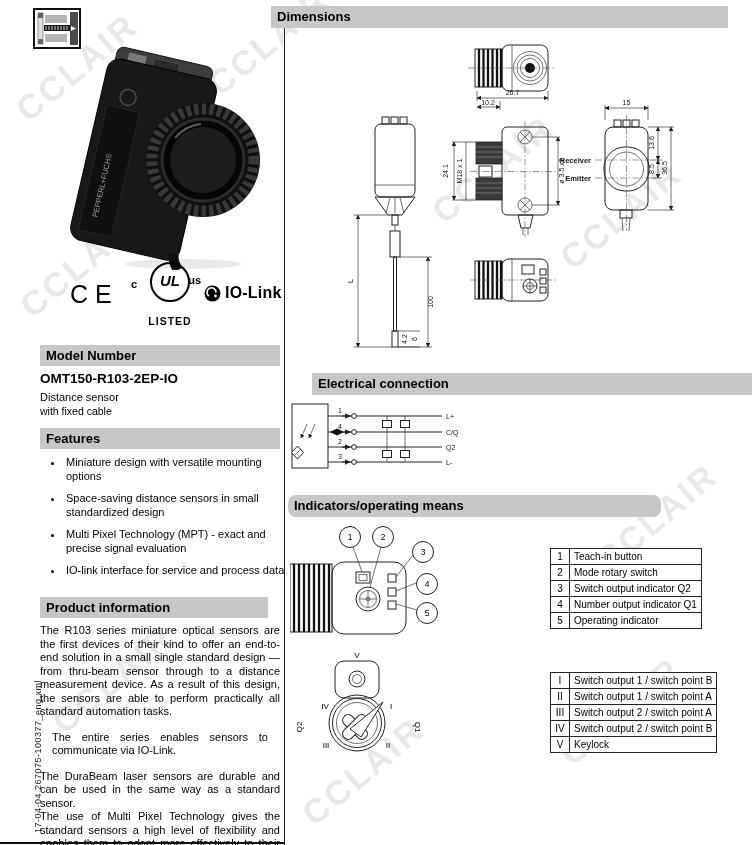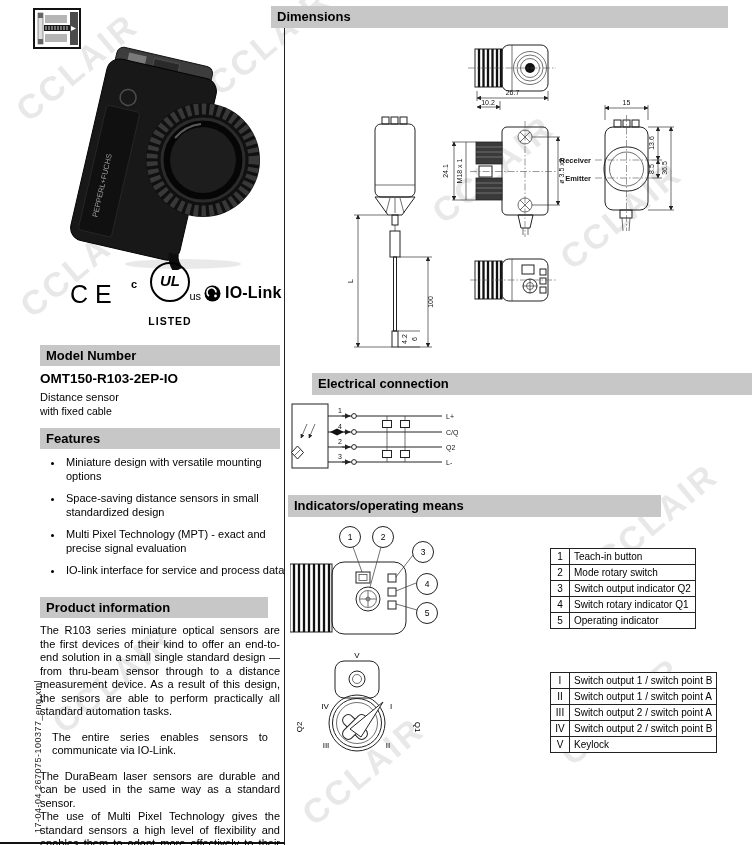--- a/index.html
+++ b/index.html
@@ -42,21 +42,21 @@
   .divider-v{position:absolute;left:284px;top:6px;width:1px;height:839px;background:#222;}
   .divider-b{position:absolute;left:0;top:842px;width:285px;height:2px;background:#111;}
   .ce{font-size:25px;letter-spacing:7px;font-weight:400;}
   .ul-wrap{position:absolute;left:138px;top:262px;width:64px;text-align:center;}
   .ul-circle{
     width:36px;height:36px;border:2.5px solid #000;border-radius:50%;
     margin:0 auto;font-weight:bold;font-style:italic;font-size:15px;line-height:34px;
   }
   .ul-listed{font-weight:bold;font-size:10.5px;letter-spacing:1px;margin-top:13px;}
   .ul-c{position:absolute;left:-7px;top:16px;font-weight:bold;font-size:11px;}
-  .ul-us{position:absolute;right:1px;top:28px;font-weight:normal;font-size:11px;}
+  .ul-us{position:absolute;right:1px;top:12px;font-weight:bold;font-size:11px;}
   .iolink{position:absolute;left:204px;top:284px;display:flex;align-items:center;gap:4px;}
   .iolink-text{font-weight:bold;font-size:16px;letter-spacing:0.2px;}
   text{font-family:"Liberation Sans", sans-serif;}
 </style>
 </head>
 <body>
 
 <span class="watermark" style="left:4px;top:48px;">CCLAIR</span>
 <span class="watermark" style="left:196px;top:22px;">CCLAIR</span>
 <span class="watermark" style="left:8px;top:244px;">CCLAIR</span>
@@ -322,21 +322,21 @@
   <rect x="110.5" y="20.5" width="9" height="7" class="lnw"></rect>
   <rect x="92.5" y="50.5" width="9" height="7" class="lnw"></rect>
   <rect x="110.5" y="50.5" width="9" height="7" class="lnw"></rect>
 
   <text x="156" y="18.5" class="dimtxt">L+</text>
   <text x="156" y="34.5" class="dimtxt">C/Q</text>
   <text x="156" y="49.5" class="dimtxt">Q2</text>
   <text x="156" y="64.5" class="dimtxt">L-</text>
 </svg>
 
-<div class="hdrbar" style="left:288px;top:495px;width:373px;height:22px;line-height:22px;">Indicators/operating means</div>
+<div class="hdrbar" style="left:288px;top:495px;width:373px;height:22px;line-height:22px;border-radius:8px;">Indicators/operating means</div>
 
 <svg class="abs" style="left:290px;top:520px;" width="235" height="126" viewBox="0 0 235 126">
   <rect x="0" y="44" width="42" height="68" class="lnw"></rect>
   <path class="stripe" d="M4,44V112 M9,44V112 M14,44V112 M19,44V112 M24,44V112 M29,44V112 M34,44V112 M39,44V112"></path>
   <rect x="42" y="42" width="74" height="72" rx="12" class="ln"></rect>
   <rect x="66" y="52" width="14" height="11" class="ln"></rect>
   <rect x="69" y="54.5" width="8" height="6" class="lnthin"></rect>
   <g>
     <circle cx="78" cy="79" r="12" class="ln"></circle>
     <circle cx="78" cy="79" r="8.5" class="lnthin"></circle>
@@ -397,21 +397,21 @@
   <tr>
         <td class="key">2</td>
         <td>Mode rotary switch</td>
       </tr>
   <tr>
         <td class="key">3</td>
         <td>Switch output indicator Q2</td>
       </tr>
   <tr>
         <td class="key">4</td>
-        <td>Switch rotary indicator Q1</td>
+        <td>Number output indicator Q1</td>
       </tr>
   <tr>
         <td class="key">5</td>
         <td>Operating indicator</td>
       </tr>
 </tbody>
   </table>
 
 <table class="legend-table" style="left:550px;top:672px;">
   <tbody>

